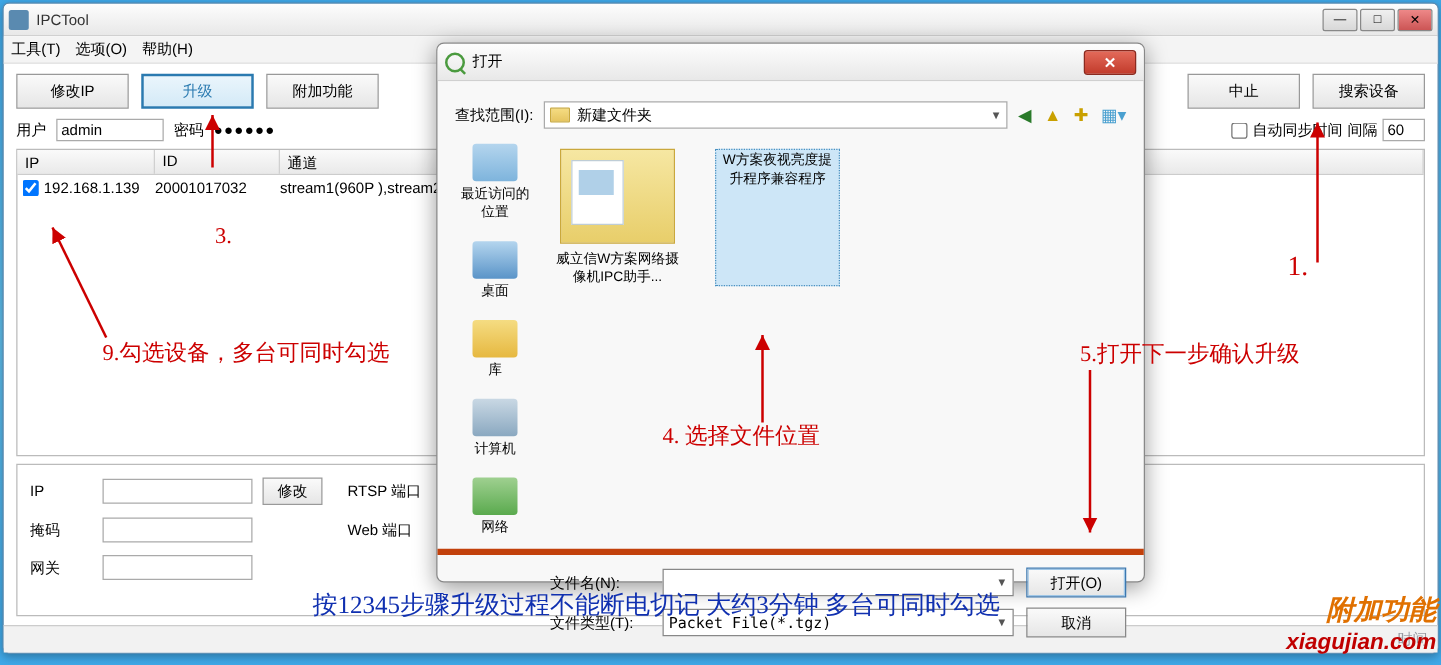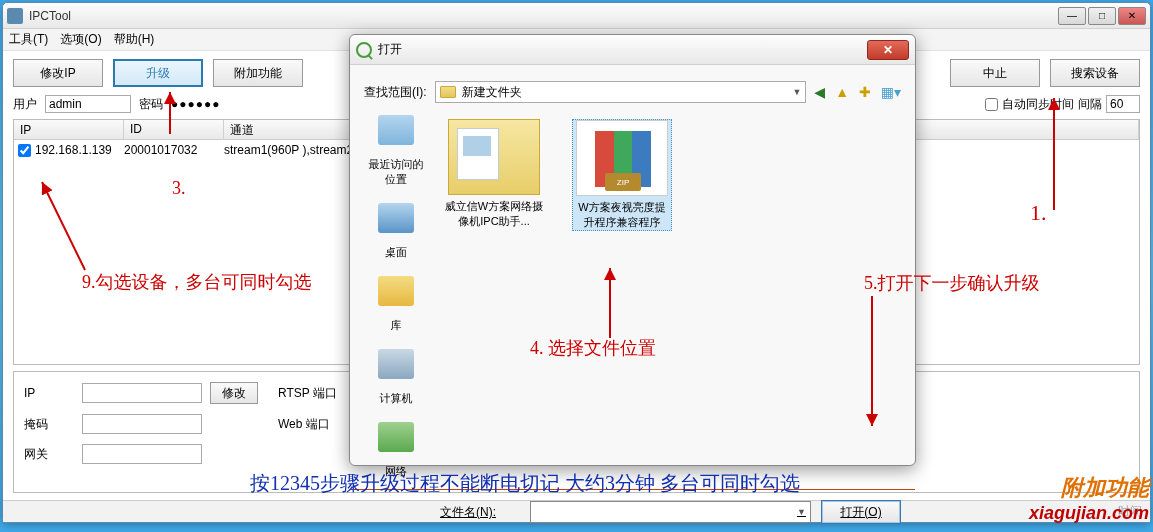--- a/index.html
+++ b/index.html
@@ -56,21 +56,21 @@
 
 .dlg-search-row{ display:flex; align-items:center; padding:16px 14px 12px; gap:8px; font-size:12px;}
 .dlg-combo{ flex:1; height:22px; border:1px solid #aaa; background:#fff; display:flex; align-items:center; padding:0 4px; gap:6px;}
 .folder-ico{ width:16px; height:12px; background:linear-gradient(180deg,#f5dc82,#e6c560); border:1px solid #c9a93e; border-radius:1px; position:relative;}
 .combo-arrow{ margin-left:auto; font-size:9px; color:#555;}
 .nav-icons{ display:flex; gap:10px; align-items:center; font-size:14px;}
 .nav-icons span{ cursor:pointer;}
 
 .dlg-body{ display:flex; padding:0 14px 10px; gap:10px;}
 .places{ width:64px; display:flex; flex-direction:column; gap:16px; align-items:center; font-size:11px; text-align:center;}
-.place-item{ display:flex; flex-direction:column; align-items:center; gap:12px; cursor:pointer;}
+.place-item{ display:flex; flex-direction:column; align-items:center; gap:2px; cursor:pointer;}
 .pic-ico{ width:36px; height:30px; border-radius:3px;}
 .ico-recent{ background:linear-gradient(180deg,#b4d5ee,#7eb4dc);}
 .ico-desktop{ background:linear-gradient(180deg,#b4d5ee,#5a94c8);}
 .ico-lib{ background:linear-gradient(180deg,#f5dc82,#e6b840);}
 .ico-computer{ background:linear-gradient(180deg,#c9d8e4,#8aa8c0);}
 .ico-network{ background:linear-gradient(180deg,#9fd090,#5aaa4e);}
 
 .file-area{ flex:1; min-height:260px; position:relative;}
 .file-grid{ display:flex; gap:28px; padding:4px 6px;}
 .file-item{ width:100px; text-align:center; font-size:11px; cursor:pointer;}
@@ -80,21 +80,21 @@
 .thumb.folder::after{content:""; position:absolute; left:14px; top:16px; width:28px; height:20px; background:#b0d0e8;}
 .thumb.archive{ background:#fff;}
 .thumb.archive .books{ position:absolute; left:18px; top:10px; width:56px; height:56px; display:flex;}
 .books div{ flex:1;}
 .bk1{background:#d84b3c;} .bk2{background:#3fa85a;} .bk3{background:#3d7bc0;}
 .zip{ position:absolute; bottom:4px; left:28px; width:36px; height:18px; background:#b58a2e; border-radius:2px; display:flex; align-items:center; justify-content:center; color:#fff; font-size:8px;}
 .file-item.selected{ background:#cde6f7; border:1px dotted #4a90c0;}
 
 .tooltip{ position:absolute; top:128px; left:166px; width:262px; background:#ffffe1; border:1px solid #888; padding:4px 6px; font-size:11.5px; line-height:1.5; z-index:5;}
 
-.dlg-bottom{ border-top:1px solid #c2410c; padding:10px 14px 12px 90px; display:grid; grid-template-columns: 80px 1fr 80px; row-gap:8px; column-gap:10px; align-items:center; font-size:12px;text-decoration:underline;}
+.dlg-bottom{ border-top:5px solid #c2410c; padding:10px 14px 12px 90px; display:grid; grid-template-columns: 80px 1fr 80px; row-gap:8px; column-gap:10px; align-items:center; font-size:12px;}
 .combo-in{ height:22px; border:1px solid #888; background:#fff; display:flex; align-items:center; padding:0 4px;}
 .combo-in .combo-arrow{ margin-left:auto;}
 .dlg-btn{ height:24px; border:1px solid #888; background:linear-gradient(180deg,#fafafa,#e6e6e6); font-size:12px;}
 .dlg-btn.primary{ border:1px solid #3c78b0; box-shadow:0 0 0 1px #9fc6e6 inset;}
 
 
 .anno{ position:absolute; color:#c00; font-family: "KaiTi","STKaiti",serif; font-size:18px; z-index:20; pointer-events:none;}
 .anno.blue{ color:#1030b0;}
 .arrow{ position:absolute; z-index:19; pointer-events:none;}
 .watermark{ position:absolute; right:4px; bottom:8px; text-align:right; font-weight:bold; font-style:italic; font-size:22px; z-index:25;}
@@ -237,28 +237,20 @@
         </div>
     </div>
 
     <div class="file-area">
       <div class="file-grid">
         <div class="file-item">
           <div class="thumb folder"></div>
           <div>威立信W方案网络摄像机IPC助手...</div>
         </div>
         <div class="file-item selected">
-          <div class="thumb archive">
-            <div class="books">
-                <div class="bk1"></div>
-                <div class="bk2"></div>
-                <div class="bk3"></div>
-              </div>
-            <div class="zip">ZIP</div>
-          </div>
           <div>W方案夜视亮度提升程序兼容程序</div>
         </div>
       </div>
 
     </div>
   </div>
 
   <div class="dlg-bottom">
     <span>文件名(N):</span>
     <div class="combo-in">

